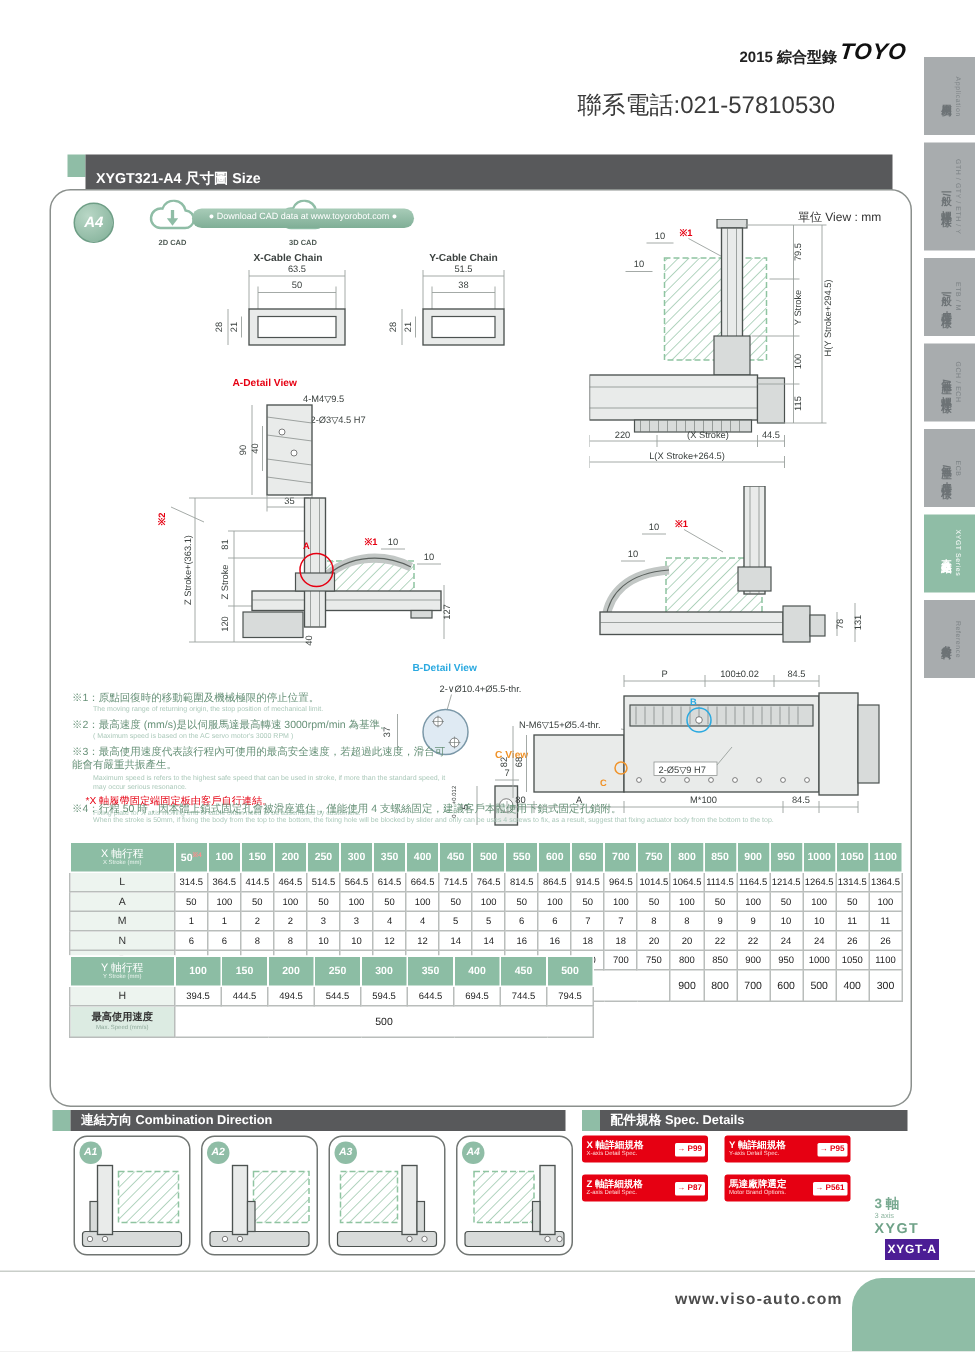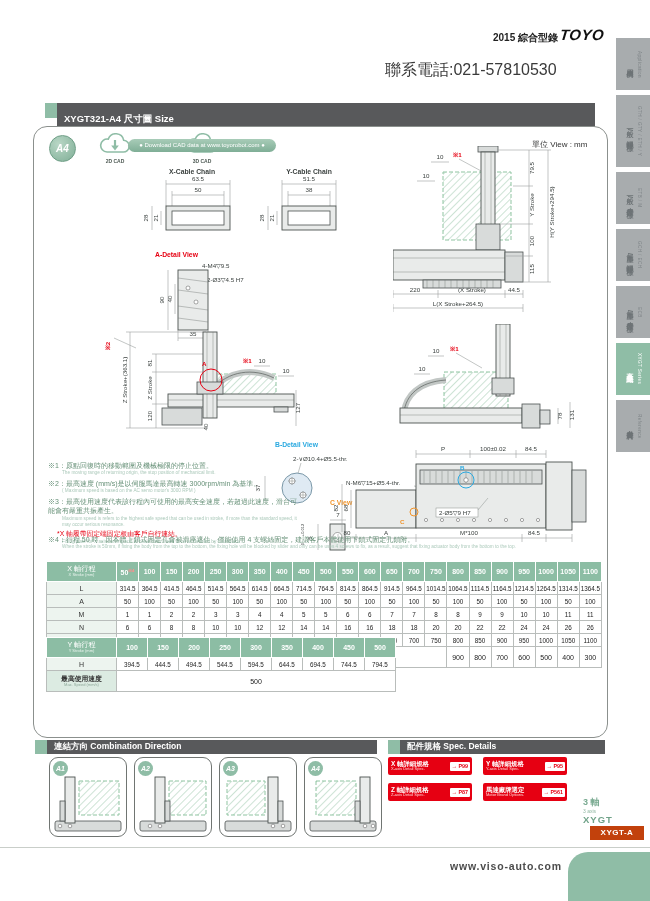--- a/index.html
+++ b/index.html
@@ -91,21 +91,21 @@
   .spec{position:absolute;width:84px;height:18px;background:#e60012;border-radius:2px;display:flex;align-items:center;padding:0 2px 0 3px}
   .spec-cn{font-size:6.4px;color:#fff;font-weight:bold;line-height:1.15;white-space:nowrap}
   .spec-en{font-size:4px;color:#ffd6d6;line-height:1.1;white-space:nowrap}
   .spec-pg{margin-left:auto;background:#fff;color:#e60012;font-size:5.4px;font-weight:bold;padding:1.5px 2px;border-radius:1px;white-space:nowrap}
 
   
   .f-axis{position:absolute;left:583px;top:796px;width:52px;text-align:left}
   .fa-cn{font-size:9px;font-weight:bold;color:#79aa91}
   .fa-en{font-size:5px;color:#90b7a2;margin-top:-1px}
   .fa-series{font-size:9.5px;font-weight:bold;color:#6fa288;letter-spacing:1px}
-  .f-badge{position:absolute;left:590px;top:826px;width:54px;height:14px;background:#c2410c;color:#fff;
+  .f-badge{position:absolute;left:590px;top:826px;width:36px;height:14px;background:#4c1d95;color:#fff;
            font-size:8px;font-weight:bold;text-align:center;line-height:14px;letter-spacing:.5px}
   .f-line{position:absolute;left:0;top:847px;width:650px;height:1px;background:#c9cec9}
   .f-url{position:absolute;left:450px;top:860px;font-size:10.5px;font-weight:bold;color:#4c4c4c;letter-spacing:.8px}
   .f-corner{position:absolute;left:568px;top:852px;width:82px;height:49px;background:#8fbda6;border-top-left-radius:20px}
 </style>
 </head>
 <body>
 
 <svg width="0" height="0" style="position:absolute">
   <defs>

